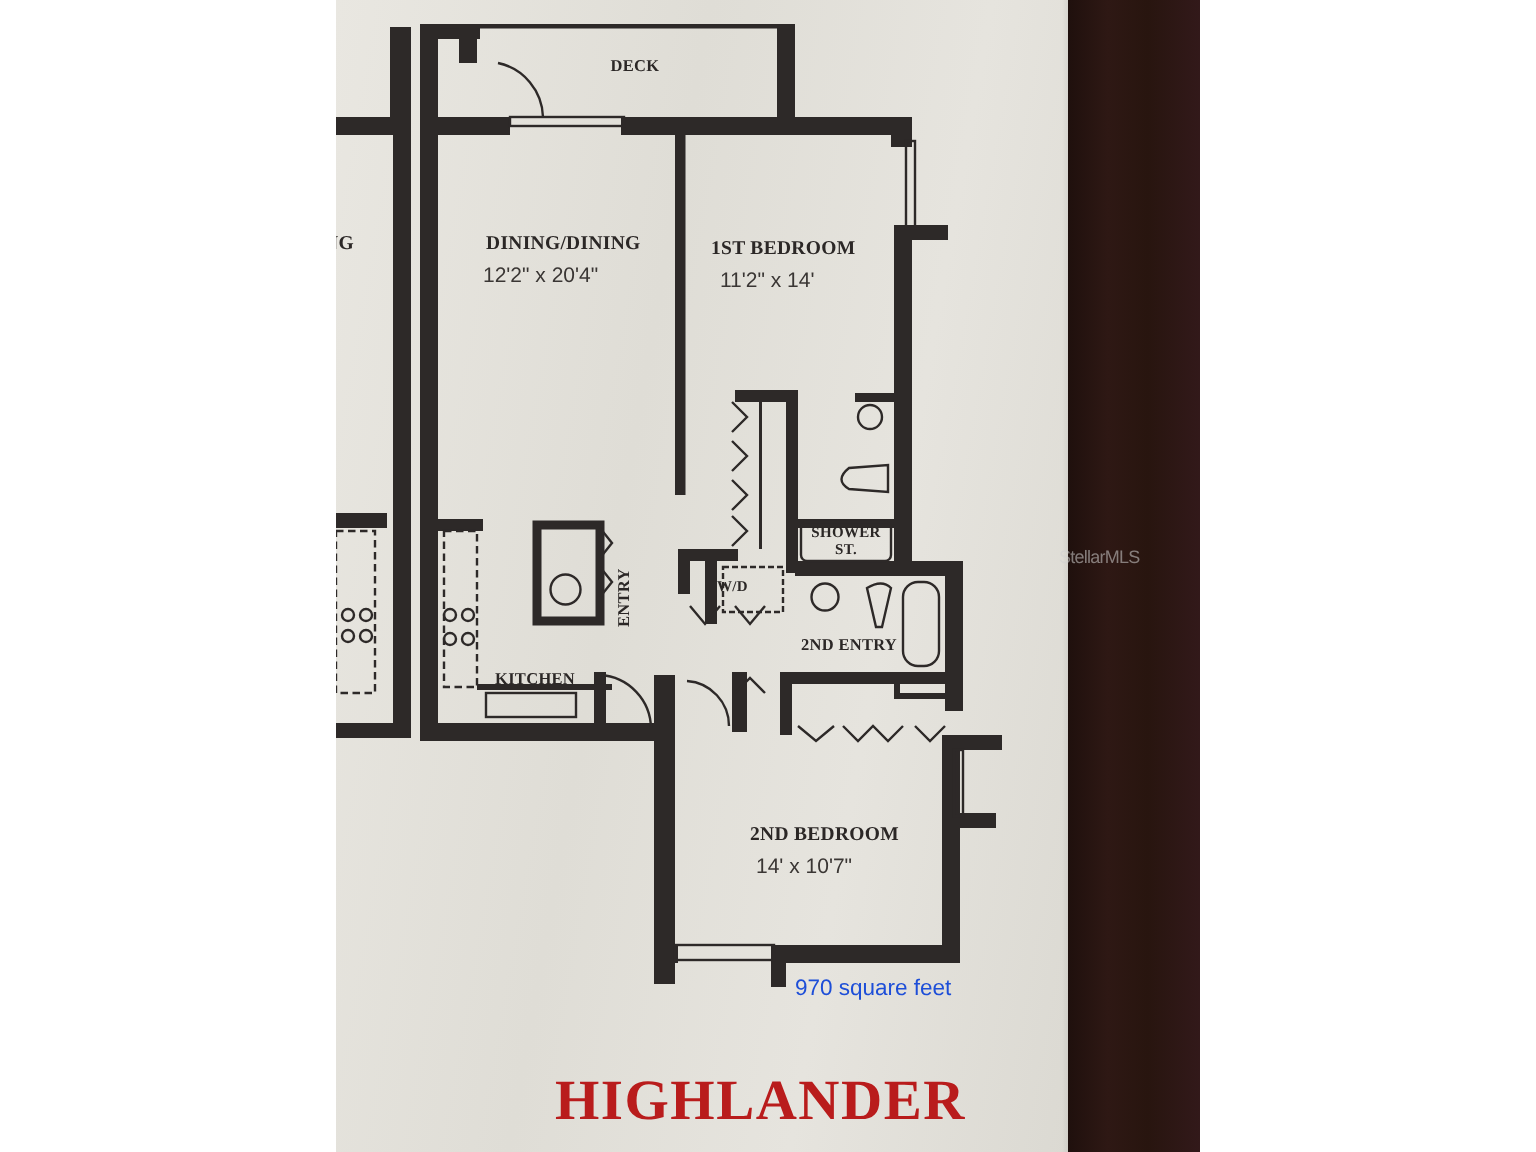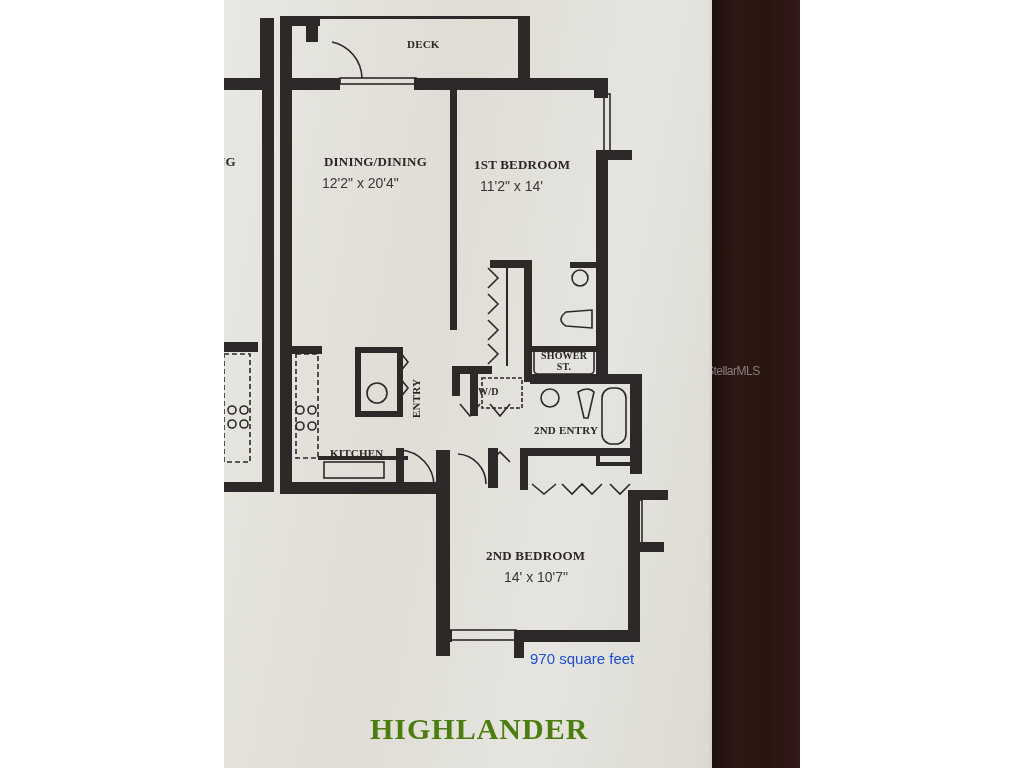--- a/index.html
+++ b/index.html
@@ -8,21 +8,21 @@
   #paper{position:absolute;left:0;top:0;width:490px;height:768px;background:#e4e2dc;
     background-image:linear-gradient(100deg,#e9e7e1 0%,#dfddd6 40%,#e6e4de 70%,#dbd9d2 100%);}
   #paper::after{content:"";position:absolute;right:0;top:0;width:6px;height:100%;background:linear-gradient(90deg,rgba(0,0,0,0),rgba(0,0,0,0.08));}
   #wood{position:absolute;left:488px;top:0;width:88px;height:768px;background:#2a1612;
     background-image:linear-gradient(90deg,#1f100d 0%,#2e1814 30%,#28150f 60%,#32191a 100%);}
   svg#plan{position:absolute;left:0;top:0;}
   .lbl{position:absolute;color:#2b2726;font-family:"Liberation Serif",serif;font-weight:bold;white-space:nowrap;letter-spacing:0.2px;}
   .dim{position:absolute;color:#3a3634;font-family:"Liberation Sans",sans-serif;white-space:nowrap;font-size:14px;}
   .small{font-size:11px;}
   .med{font-size:13px;}
-  #title{position:absolute;left:146px;top:712px;font-family:"Liberation Serif",serif;font-weight:bold;font-size:30px;color:#4d7c0f;letter-spacing:1px;}
+  #title{position:absolute;left:146px;top:712px;font-family:"Liberation Serif",serif;font-weight:bold;font-size:38px;color:#b91c1c;letter-spacing:1px;}
   #sqft{position:absolute;left:306px;top:650px;font-family:"Liberation Sans",sans-serif;font-size:15px;color:#1d4ed8;}
   #watermark{position:absolute;left:482px;top:364px;font-family:"Liberation Sans",sans-serif;font-size:12px;color:rgba(210,210,210,0.55);letter-spacing:-0.5px;}
 </style>
 </head>
 <body>
 
 <div id="photo">
   <div id="paper"></div>
   <div id="wood"></div>
 
@@ -144,21 +144,21 @@
   <div class="lbl" style="left:312px;top:350px;font-size:10px;width:56px;text-align:center;line-height:11px;white-space:normal;">SHOWER ST.</div>
 
   <div class="lbl" style="left:254px;top:386px;font-size:10px;">W/D</div>
 
   <div class="lbl small" style="left:310px;top:424px;">2ND ENTRY</div>
 
   <div class="lbl small" style="left:106px;top:427px;margin-top:20px;">KITCHEN</div>
 
   <div class="lbl small" style="left:186px;top:418px;transform:rotate(-90deg);transform-origin:left top;">ENTRY</div>
 
-  <div class="lbl med" style="left:262px;top:548px;font-family:Liberation Serif, serif;">2ND BEDROOM</div>
+  <div class="lbl med" style="left:276px;top:548px;font-family:Liberation Serif, serif;">2ND BEDROOM</div>
   <div class="dim" style="left:280px;top:569px;">14' x 10'7"</div>
 
   <div class="lbl med" style="left:-8px;top:154px;">NG</div>
 
   <div id="sqft">970 square feet</div>
   <div id="title">HIGHLANDER</div>
   <div id="watermark">StellarMLS</div>
 </div>
 
 </body></html>

